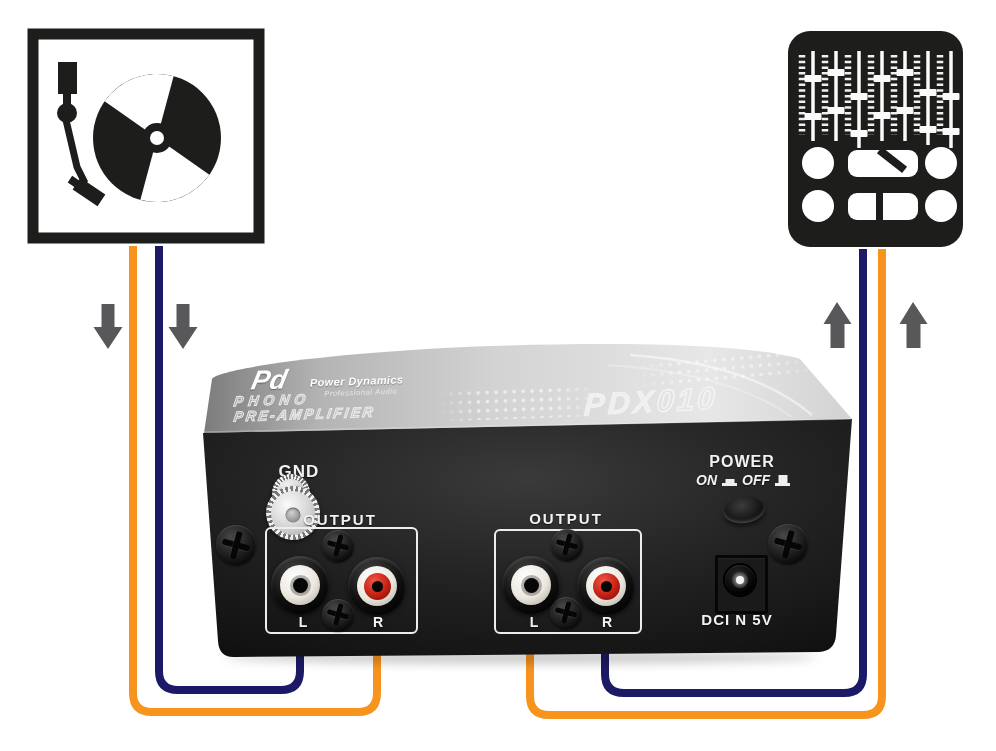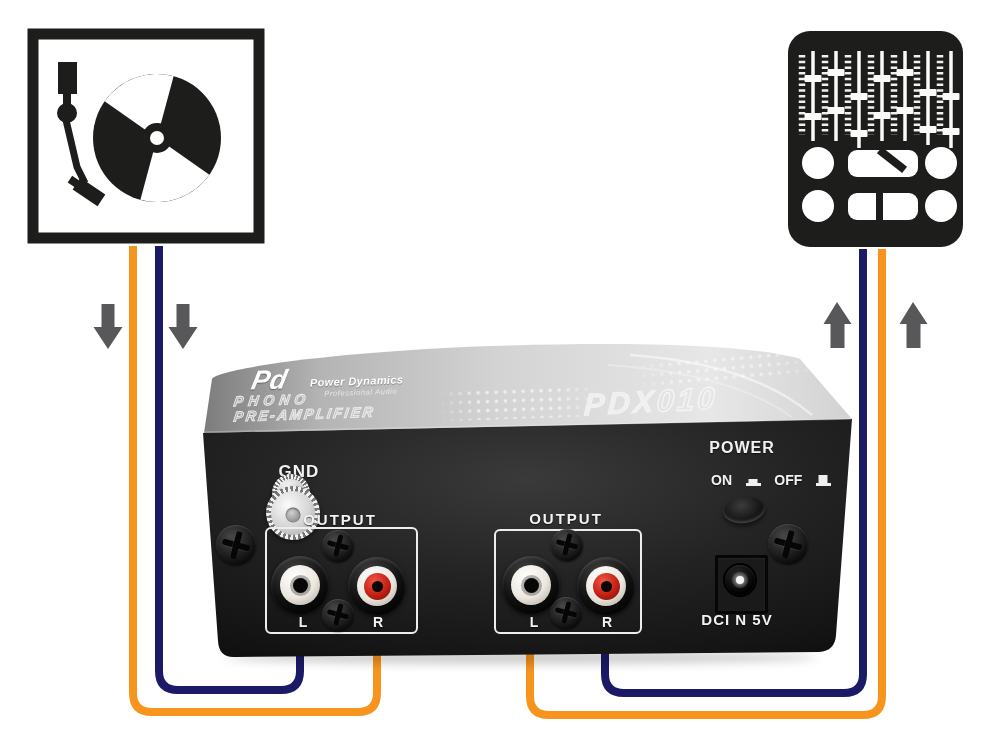--- a/index.html
+++ b/index.html
@@ -258,22 +258,22 @@
     <div class="jack-outer" style="left:387px;top:222px;">
       <div class="jack-ring">
           <div class="jack-red-ring">
             <div class="jack-hole hole-r"></div>
           </div>
         </div>
     </div>
     <div class="panel-txt" style="left:329px;top:279px;width:30px;font-size:14px;">L</div>
     <div class="panel-txt" style="left:402px;top:279px;width:30px;font-size:14px;">R</div>
 
-    <div class="panel-txt" style="left:502px;top:104px;width:100px;font-size:16px;letter-spacing:1px;">POWER</div>
-    <div class="onoff-row" style="left:521px;top:137px;width:120px;justify-content:space-between;">
+    <div class="panel-txt" style="left:502px;top:118px;width:100px;font-size:16px;letter-spacing:1px;">POWER</div>
+    <div class="onoff-row" style="left:480px;top:137px;width:120px;justify-content:flex-end;font-style:italic;">
       <span class="panel-txt" style="position:static;font-size:14px;">ON</span>
       <span class="sw-icon sw-on">
           <span class="cap"></span>
           <span class="base"></span>
         </span>
       <span class="panel-txt" style="position:static;font-size:14px;">OFF</span>
       <span class="sw-icon sw-off">
           <span class="cap"></span>
           <span class="base"></span>
         </span>

